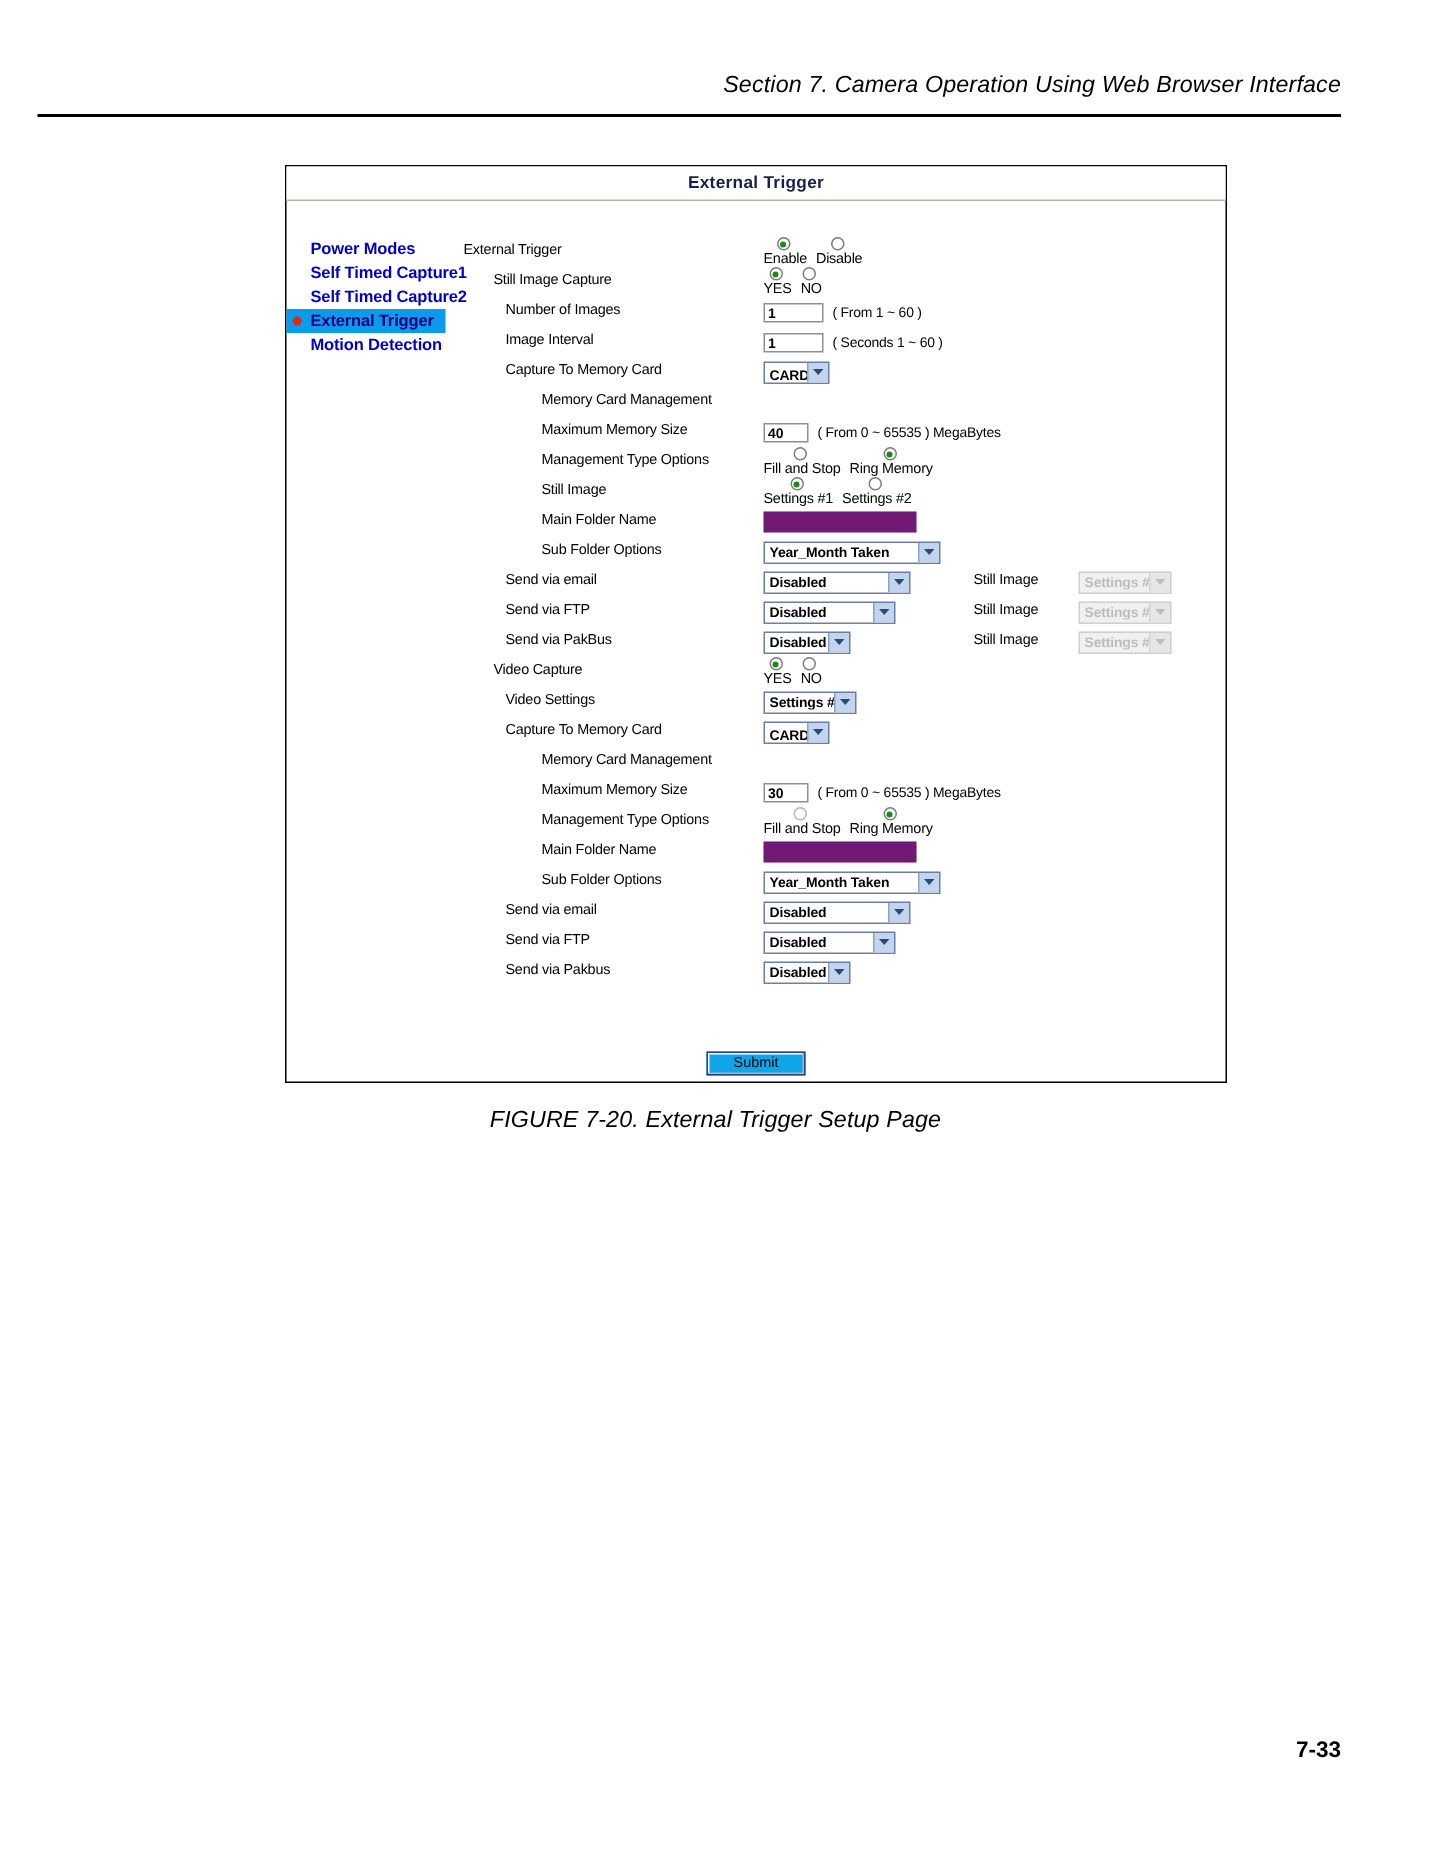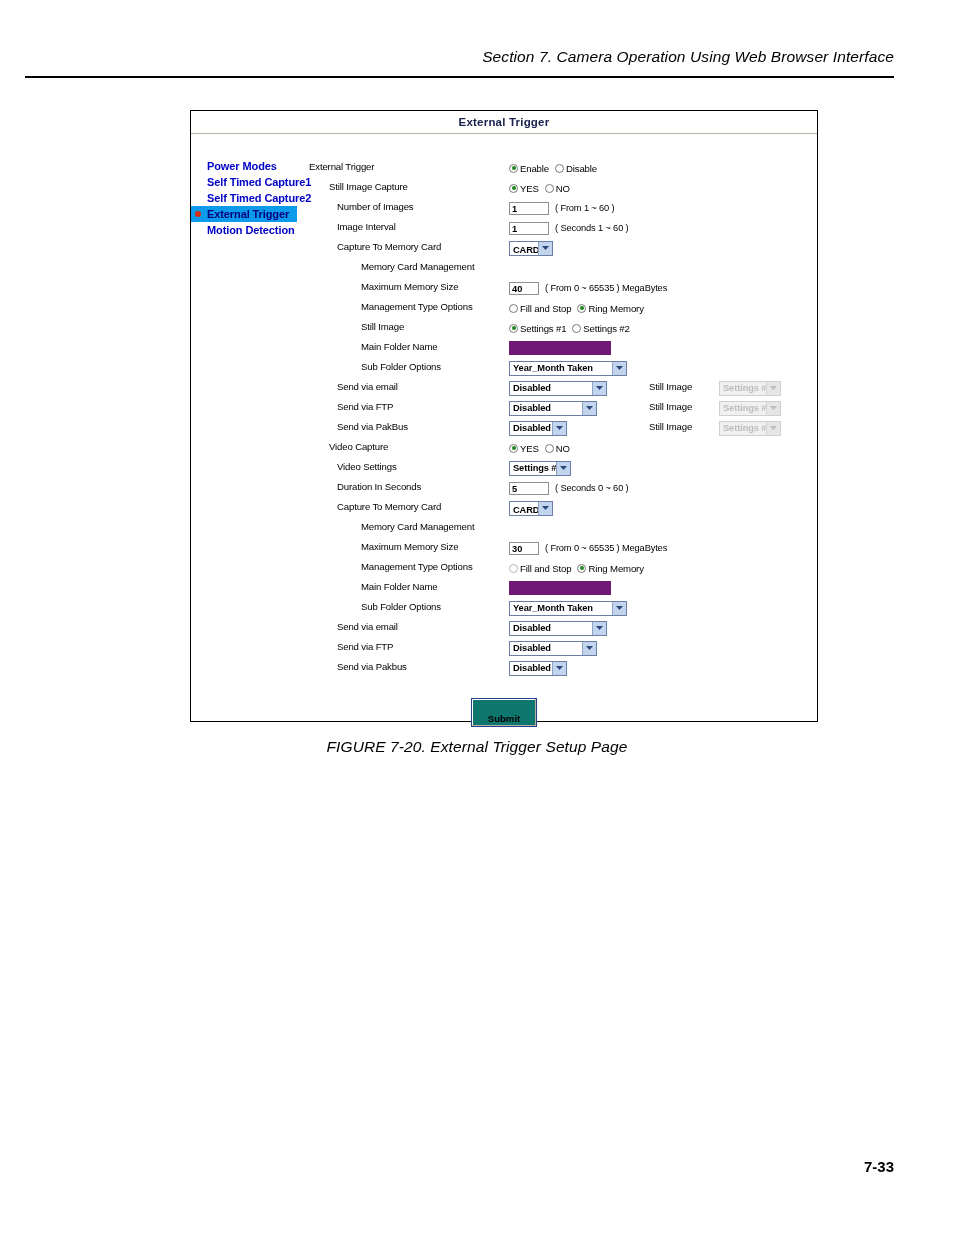--- a/index.html
+++ b/index.html
@@ -134,20 +134,21 @@
     white-space: nowrap;
   }
 
   
   .radio {
     display: inline-flex;
     align-items: center;
     font-size: 9.6px;
     margin-right: 6px;
     letter-spacing: -.15px;
+    flex-direction: column;
   }
   .rb {
     display: inline-block;
     width: 9px;
     height: 9px;
     border-radius: 50%;
     border: 1px solid #7a7a7a;
     background: #fff;
     margin-right: 2px;
     position: relative;
@@ -271,25 +272,25 @@
   .submit-wrap {
     position: absolute;
     left: 0;
     top: 564px;
     width: 626px;
     text-align: center;
   }
   .submit-btn {
     display: inline-block;
     min-width: 46px;
-    padding: 14px 9px 2px 9px;
+    padding: 1px 9px 2px 9px;
     border: 1px solid #27408b;
-    background: #0f766e;
+    background: #0ea5e9;
     font-size: 9.6px;
-    font-weight: bold;
+    font-weight: normal;
     color: #000;
     box-shadow: inset -1px -1px 0 #b6b2a6, inset 1px 1px 0 #ffffff;
   }
 
   
   .caption {
     position: absolute;
     left: 0;
     top: 738px;
     width: 954px;
@@ -556,27 +557,20 @@
             <span class="sel-txt">Settings #1</span>
             <span class="arrow">
                 <svg width="7" height="4" viewBox="0 0 7 4">
                   <path d="M0 0 L7 0 L3.5 4 Z" fill="#2b4a7a"></path>
                 </svg>
               </span>
           </span>
         </span>
       </div>
 
-      <div class="row">
-        <span class="lbl ind2">Duration In Seconds</span>
-        <span class="ctl">
-          <span class="tin w-num">5</span>
-          <span class="hint">( Seconds 0 ~ 60 )</span>
-        </span>
-      </div>
 
       <div class="row">
         <span class="lbl ind2">Capture To Memory Card</span>
         <span class="ctl">
           <span class="sel w-card">
             <span class="sel-txt">CARD</span>
             <span class="arrow">
                 <svg width="7" height="4" viewBox="0 0 7 4">
                   <path d="M0 0 L7 0 L3.5 4 Z" fill="#2b4a7a"></path>
                 </svg>

